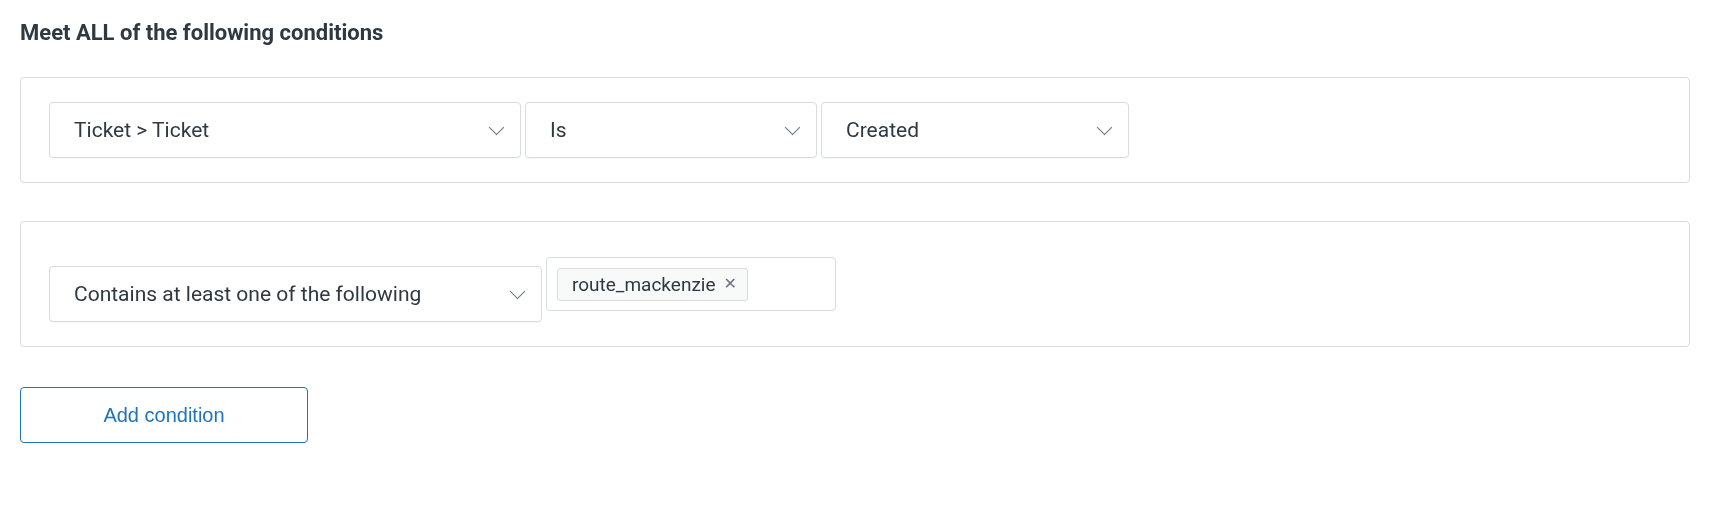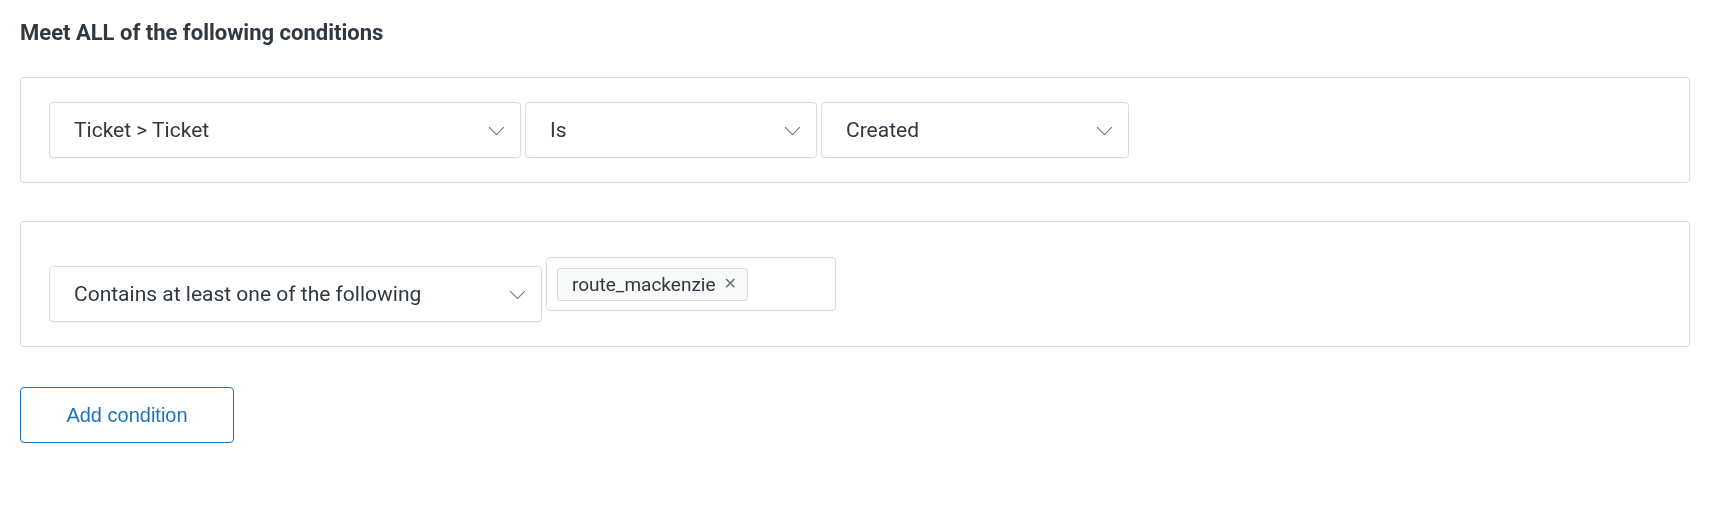--- a/index.html
+++ b/index.html
@@ -104,21 +104,21 @@
     }
     .add-condition-btn {
       display: inline-flex;
       align-items: center;
       justify-content: center;
       border: 1px solid #1f73b7;
       color: #1f73b7;
       background: #ffffff;
       border-radius: 4px;
       height: 56px;
-      width: 214px;
+      width: 288px;
       font-size: 20px;
       font-weight: 400;
       cursor: pointer;
       margin-top: 2px;
     }
   </style>
 </head>
 <body>
 
 <div>

